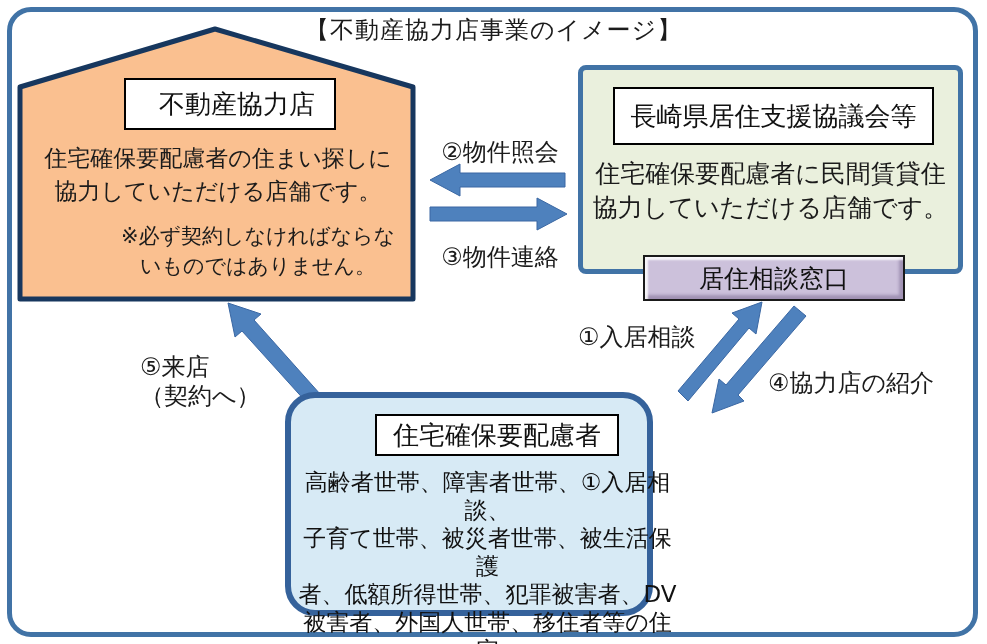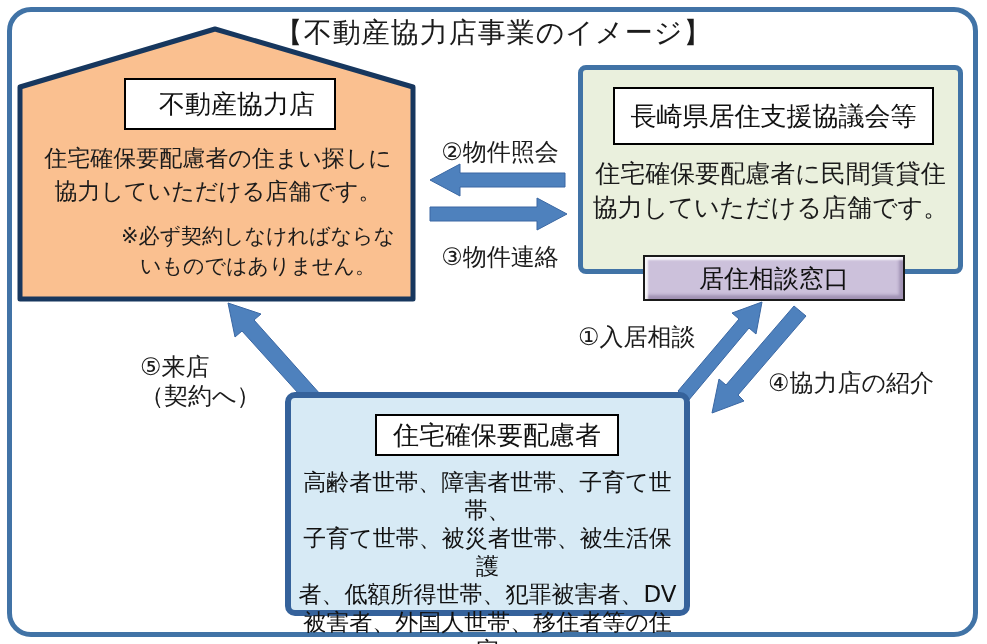--- a/index.html
+++ b/index.html
@@ -9,21 +9,21 @@
     color:#1b1b1b;overflow:hidden;
   }
   .abs{position:absolute;}
   
   .frame{
     left:7px;top:7px;width:961px;height:620px;
     border:5px solid #4173A6;border-radius:24px;background:transparent;
   }
   .title{
     left:0;top:14px;width:987px;text-align:center;
-    font-size:28px;letter-spacing:1px;color:#1b1b1b;z-index:2;
+    font-size:24px;letter-spacing:1px;color:#1b1b1b;z-index:2;
   }
   
   svg.layer{left:0;top:0;width:987px;height:644px;pointer-events:none;}
   .house-layer{z-index:3;}
   .arrow-layer{z-index:5;}
   
   .labelbox{
     background:#ffffff;border:2px solid #000;
     display:flex;align-items:center;justify-content:center;
     font-size:26px;color:#111;white-space:nowrap;
@@ -48,22 +48,22 @@
     left:643px;top:247px;width:262px;height:46px;
     background:#CCC1DB;border:2px solid #1a1a1a;box-sizing:border-box;
     display:flex;align-items:center;justify-content:center;
     font-size:25px;color:#111;z-index:4;
     box-shadow:inset 3px 3px 2px rgba(255,255,255,0.85),
                inset -4px -4px 3px rgba(80,60,110,0.35);
     margin-top:8px;
   }
   
   .tenants{
-    left:285px;top:392px;width:405px;height:224px;
-    background:#D7EAF5;border:6px solid #35629B;border-radius:10px;
+    left:285px;top:392px;width:368px;height:224px;
+    background:#D7EAF5;border:6px solid #35629B;border-radius:30px;
     box-sizing:border-box;z-index:6;
   }
   .tenants-label{left:84px;top:16px;width:240px;height:38px;position:absolute;}
   .tenants-desc{left:6px;top:70px;width:381px;position:absolute;text-align:center;
     font-size:23px;line-height:28px;color:#111;}
   
   .steplabel{font-size:24px;color:#1b1b1b;z-index:7;white-space:nowrap;}
   .step2{left:432px;top:136px;width:136px;text-align:center;}
   .step3{left:432px;top:241px;width:136px;text-align:center;}
   .step1{left:578px;top:321px;}
@@ -108,21 +108,21 @@
       <polygon points="430,207 537,207 537,198 567,214 537,230 537,221 430,221"></polygon>
       <polygon points="688,401 749,328 756,334 762,302 732,313 739,319 678,391"></polygon>
       <polygon points="794,306 726,385 719,379 712,413 744,401 738,395 806,316"></polygon>
       <polygon points="329,404 254,320 261,314 228,303 235,337 242,331 317,414"></polygon>
     </g>
   </svg>
 
   <div class="abs tenants">
     <div class="labelbox tenants-label">住宅確保要配慮者</div>
     <div class="tenants-desc">
-      <div>高齢者世帯、障害者世帯、子育て世帯、</div>
+      <div>高齢者世帯、障害者世帯、①入居相談、</div>
       <div>子育て世帯、被災者世帯、被生活保護</div>
       <div>者、低額所得世帯、犯罪被害者、DV</div>
       <div>被害者、外国人世帯、移住者等の住宅</div>
 
     </div>
   </div>
 
   <div class="abs steplabel step2">②物件照会</div>
   <div class="abs steplabel step3">③物件連絡</div>
   <div class="abs steplabel step4">④協力店の紹介</div>

